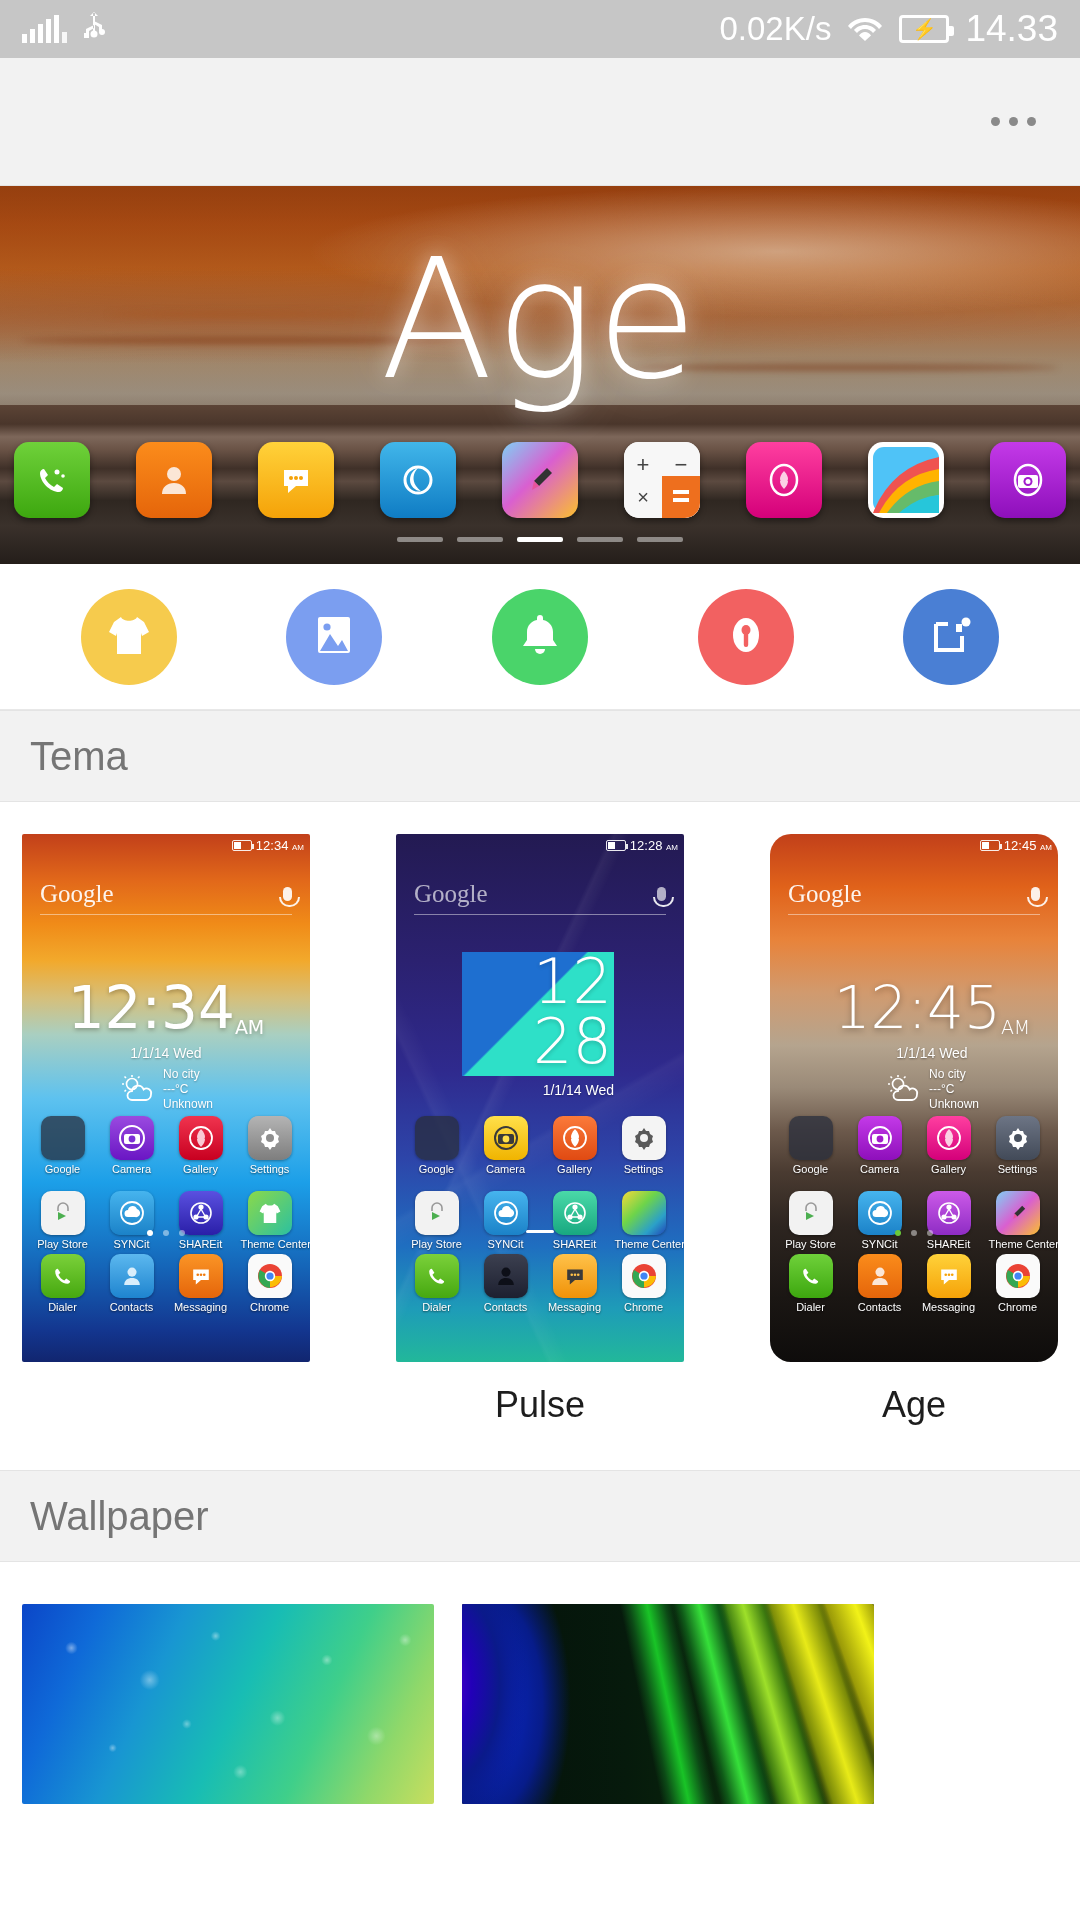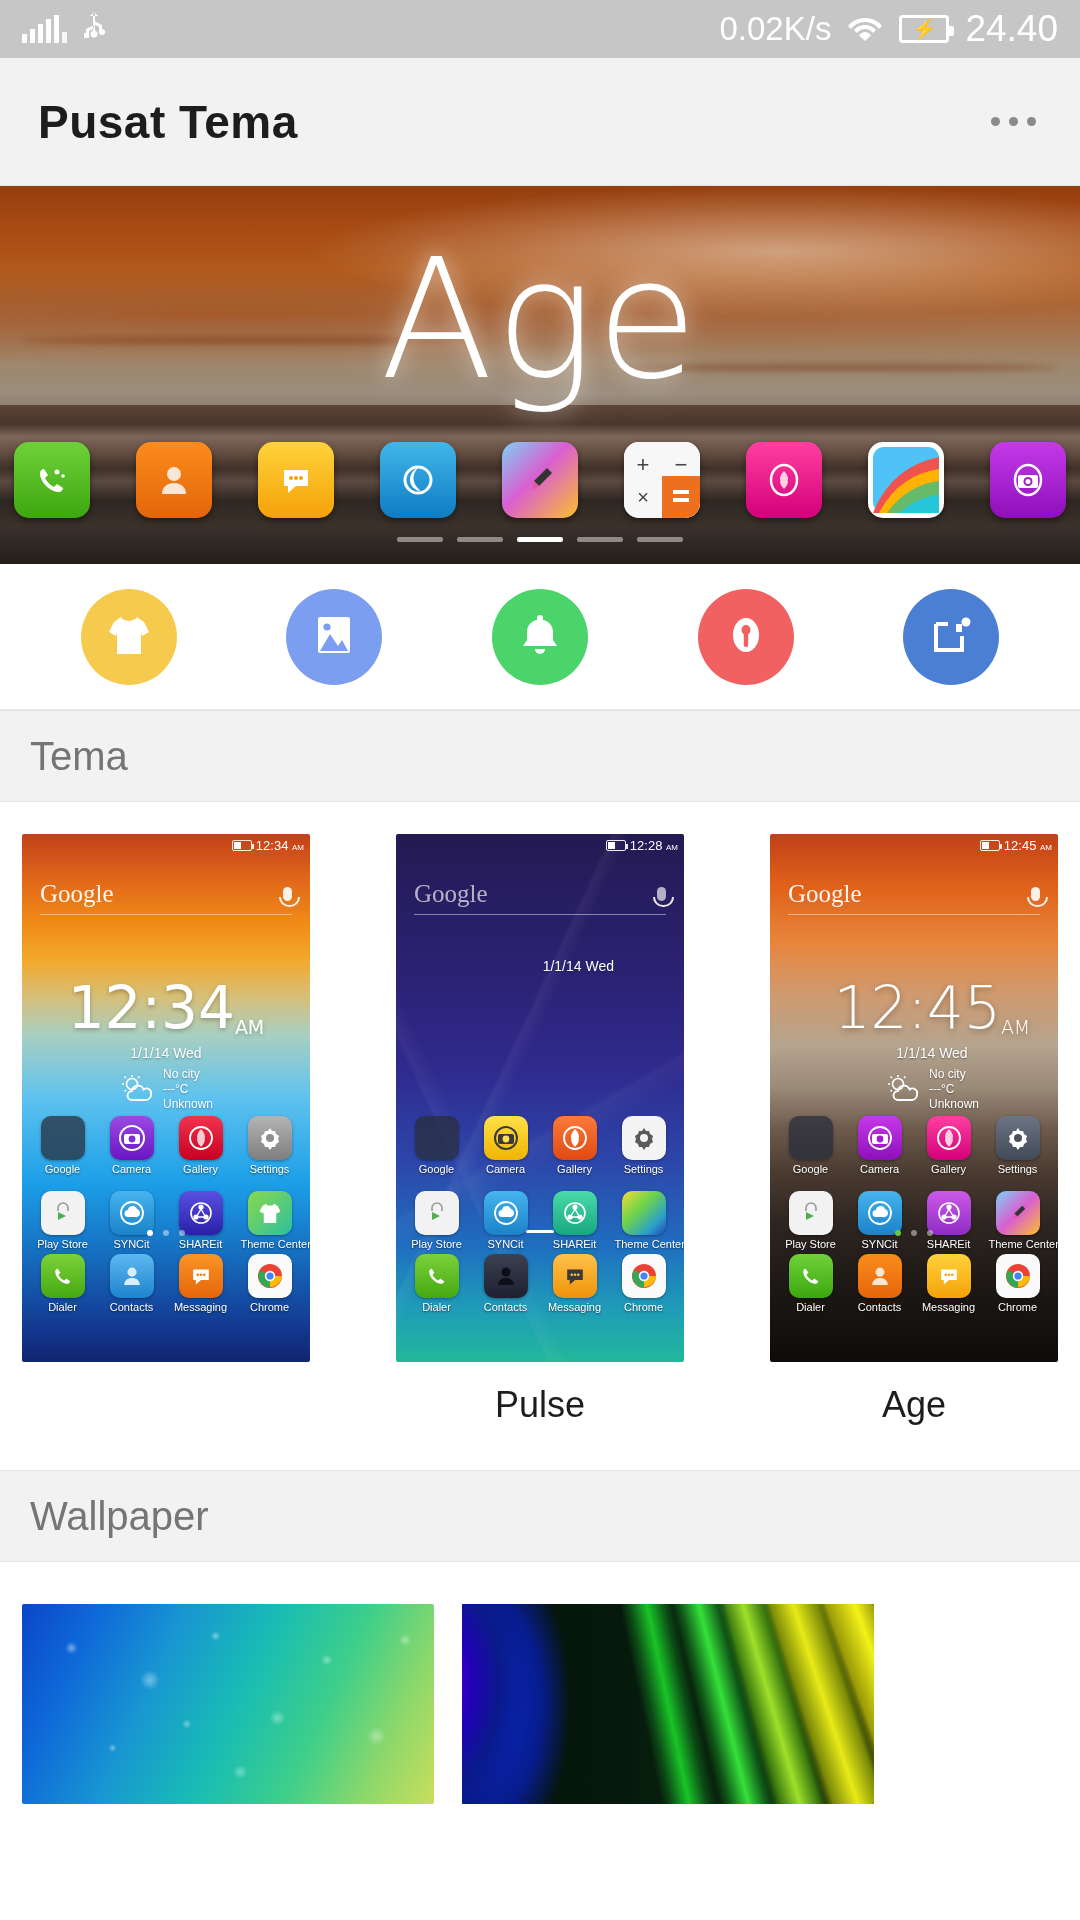--- a/index.html
+++ b/index.html
@@ -222,26 +222,25 @@
     <span>
       <svg width="36" height="28" viewBox="0 0 36 28">
         <path fill="#fff" d="M18 5 C26 5 32 9 35 13 L32 16 C29 12 24 9 18 9 C12 9 7 12 4 16 L1 13 C4 9 10 5 18 5Z"></path>
         <path fill="#fff" d="M18 12 C23 12 27 14.5 29 17 L26 20 C24.5 18 21.5 16 18 16 C14.5 16 11.5 18 10 20 L7 17 C9 14.5 13 12 18 12Z"></path>
         <path fill="#fff" d="M18 19 C20.5 19 22.5 20.5 24 22.5 L18 28 L12 22.5 C13.5 20.5 15.5 19 18 19Z"></path>
       </svg>
     </span>
     <span class="battery">
         <span class="bolt">⚡</span>
       </span>
-    <span class="sb-clock">24.40</span>
+    <span class="sb-clock">14.33</span>
   </div>
 </div>
 
 <div class="appbar">
-  <span class="appbar-title">Pusat Tema</span>
   <span class="overflow">
     <span></span>
     <span></span>
     <span></span>
   </span>
 </div>
 
 <div class="banner">
   <div class="banner-sky"></div>
   <div class="banner-streak" style="left:2%;top:40%;width:42%;"></div>
@@ -570,20 +569,28 @@
       <div class="ph-status">
         <span class="ph-batt"></span>
         <span class="ph-time">12:28&nbsp;<small>AM</small></span>
       </div>
       <div class="ph-google">
         <span class="gtext" style="color:rgba(255,255,255,.65);">Google</span>
         <span class="ph-mic" style="background:rgba(255,255,255,.65);"></span>
       </div>
 
       <div class="ph-clock" style="top:118px;left:66px;">
+        <div style="position:relative;width:152px;height:124px;">
+          <div style="position:absolute;inset:0;background:linear-gradient(135deg,#1e6fd0 0%,#1e6fd0 45%,#2ee0c8 46%,#2ee0c8 100%);clip-path:polygon(0 0,100% 0,100% 100%,0 100%);"></div>
+          <div style="position:absolute;left:0;top:0;width:100%;height:100%;
+               font-size:62px;font-weight:300;line-height:.96;color:#fff;text-align:right;
+               font-family:'DejaVu Sans',sans-serif;text-shadow:0 2px 4px rgba(0,0,0,.2);padding-right:2px;">
+            <span>12<br>28</span>
+          </div>
+        </div>
         <div style="font-size:14px;color:#fff;margin-top:6px;text-align:right;width:152px;text-shadow:0 1px 2px rgba(0,0,0,.3);">1/1/14  Wed</div>
       </div>
 
       <div class="ph-grid" style="top:282px;">
         <div class="ph-row">
           <div class="ph-app">
             <div class="ph-icon folder">
               <span style="background:#ea4335"></span>
                 <span style="background:#e53935"></span>
                 <span style="background:#f9a825"></span>
@@ -710,21 +717,21 @@
             </div>
             <div class="ph-lab">Chrome</div>
           </div>
         </div>
       </div>
     </div>
     <div class="themename">Pulse</div>
   </div>
 
   <div class="themecell">
-    <div class="phone" style="background:linear-gradient(to bottom,#c2401a 0%,#e0621a 10%,#e8833a 20%,#d19a6e 30%,#b5a48e 40%,#9a8a78 48%,#6d5a4c 56%,#4a3b31 64%,#2d2520 74%,#1a1613 88%,#0e0c0b 100%);">
+    <div class="phone" style="background:linear-gradient(to bottom,#c2401a 0%,#e0621a 10%,#e8833a 20%,#d19a6e 30%,#b5a48e 40%,#9a8a78 48%,#6d5a4c 56%,#4a3b31 64%,#2d2520 74%,#1a1613 88%,#0e0c0b 100%);border-radius:21px;">
       <div class="ph-status">
         <span class="ph-batt"></span>
         <span class="ph-time">12:45&nbsp;<small>AM</small></span>
       </div>
       <div class="ph-google">
         <span class="gtext">Google</span>
         <span class="ph-mic"></span>
       </div>
       <div class="ph-clock" style="top:145px;left:0;right:0;text-align:center;padding-left:36px;">
         <div style="font-size:58px;font-weight:200;line-height:1;text-shadow:0 2px 6px rgba(0,0,0,.35);font-family:'DejaVu Sans',sans-serif;">

